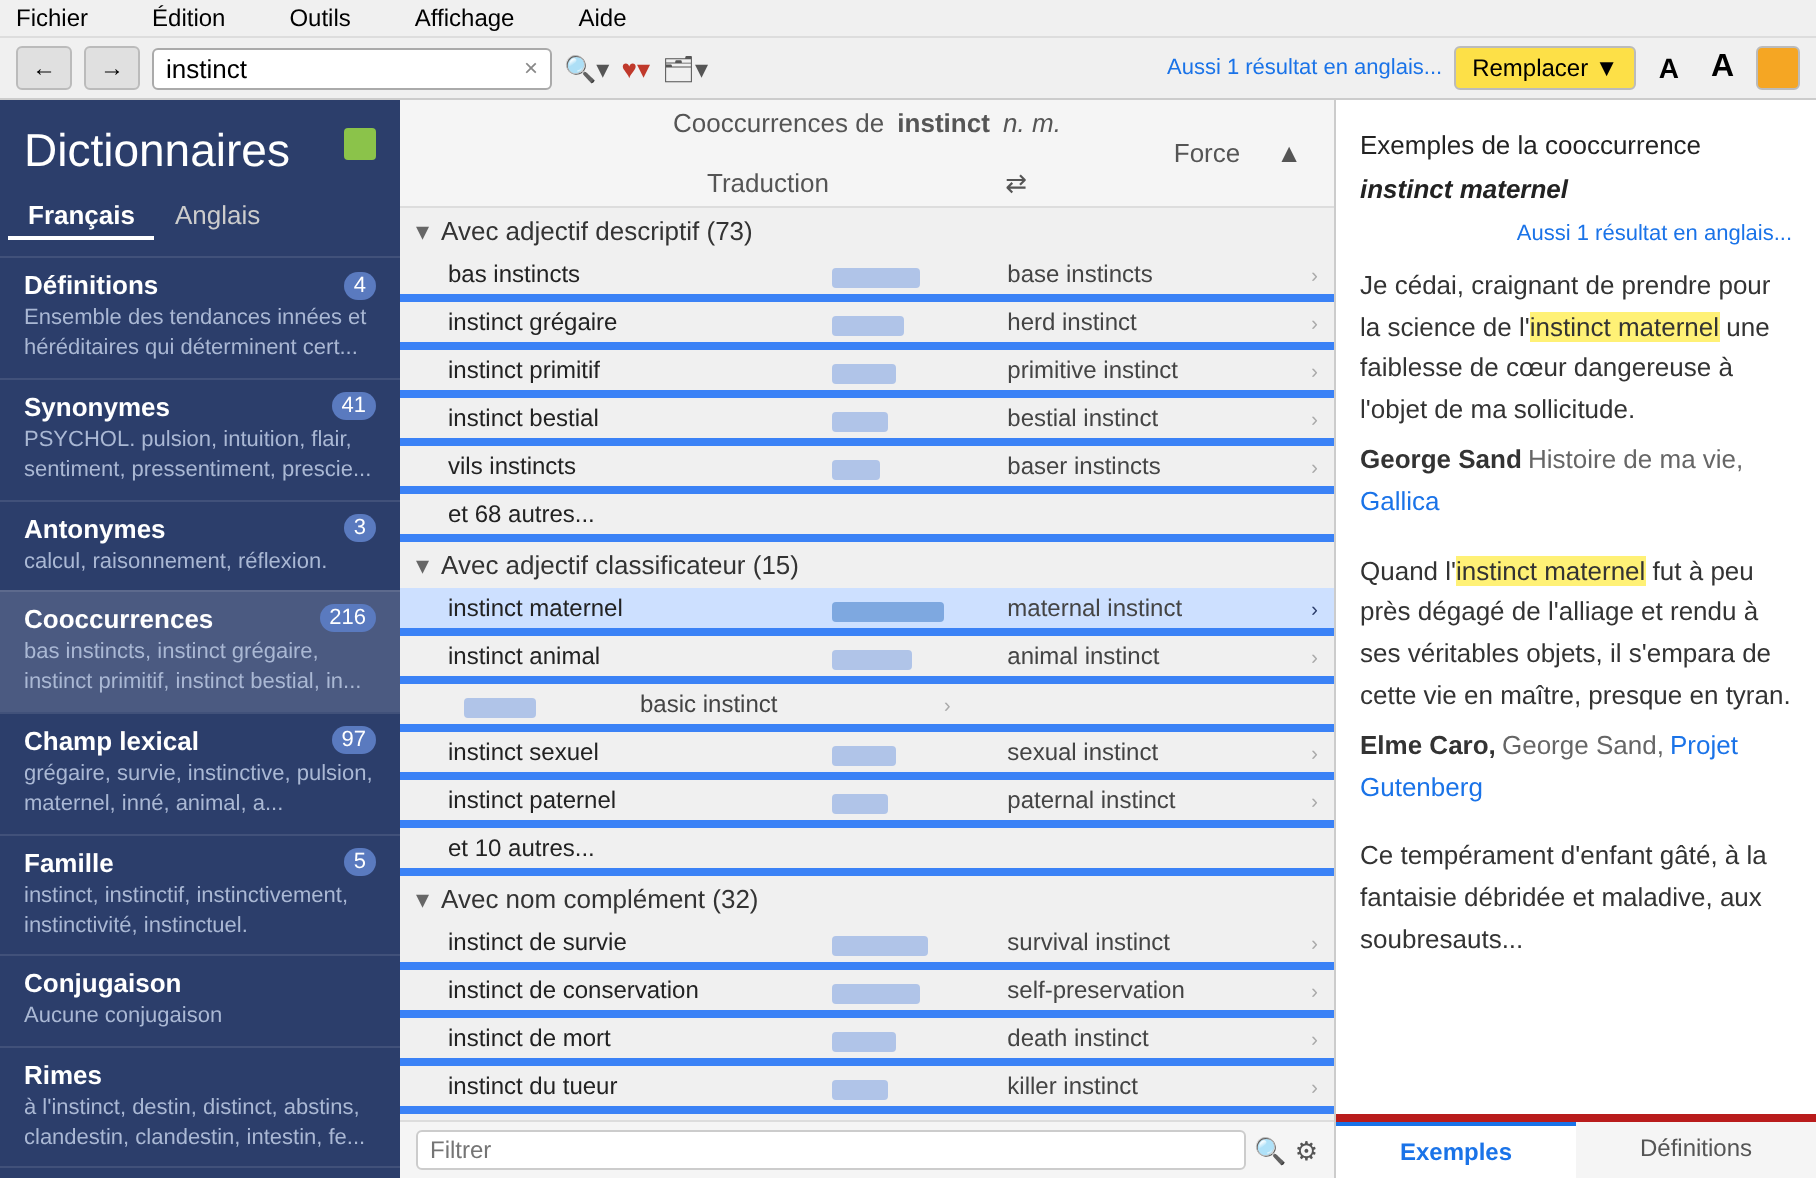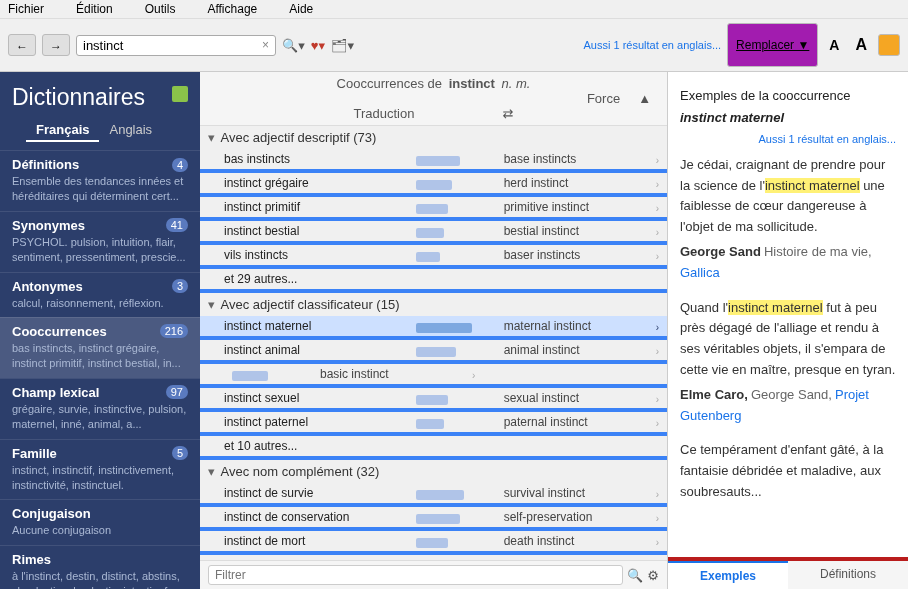--- a/index.html
+++ b/index.html
@@ -9,33 +9,33 @@
     .menubar { background: #f0f0f0; padding: 2px 8px; display: flex; gap: 32px; border-bottom: 1px solid #ddd; }
     .menubar span { font-size: 12px; cursor: pointer; }
 
     
     .toolbar { background: #f0f0f0; padding: 4px 8px; display: flex; align-items: center; gap: 6px; border-bottom: 1px solid #ccc; }
     .toolbar-btn { background: #e0e0e0; border: 1px solid #bbb; border-radius: 3px; padding: 3px 7px; cursor: pointer; font-size: 12px; }
     .search-box { display: flex; align-items: center; background: white; border: 1px solid #aaa; border-radius: 3px; padding: 2px 6px; flex: 1; max-width: 200px; }
     .search-box input { border: none; outline: none; font-size: 13px; width: 100%; }
     .search-clear { cursor: pointer; color: #888; font-size: 12px; margin-left: 4px; }
     .toolbar-right { margin-left: auto; display: flex; align-items: center; gap: 6px; }
-    .replace-btn { background: #a21caf; border: 1px solid #bbb; border-radius: 3px; padding: 14px 8px; cursor: pointer; font-size: 12px; text-decoration: underline; }
+    .replace-btn { background: #fde047; border: 1px solid #bbb; border-radius: 3px; padding: 3px 8px; cursor: pointer; font-size: 12px; }
     .font-btn { font-size: 14px; font-weight: bold; cursor: pointer; padding: 2px 5px; }
     .font-btn-lg { font-size: 16px; font-weight: bold; cursor: pointer; padding: 2px 5px; }
     .color-swatch { width: 22px; height: 22px; background: #f5a623; border: 1px solid #bbb; border-radius: 3px; cursor: pointer; }
 
     
     .main { display: flex; flex: 1; overflow: hidden; }
 
     
     .sidebar { width: 200px; background: #2c3e6b; color: white; overflow-y: auto; padding: 0; flex-shrink: 0; }
     .sidebar-header { padding: 12px 12px 8px; }
     .sidebar-lang-badge { float: right; width: 16px; height: 16px; background: #8bc34a; border-radius: 2px; margin-top: 2px; }
-    .sidebar-tabs { display: flex; gap: 0; padding: 0 26px 8px; }
+    .sidebar-tabs { display: flex; gap: 0; padding: 0 4px 8px; }
     .sidebar-tab { padding: 3px 10px; cursor: pointer; font-size: 13px; color: #ccc; }
     .sidebar-tab.active { color: white; border-bottom: 2px solid white; font-weight: bold; }
     .sidebar-section { padding: 6px 12px; border-top: 1px solid rgba(255,255,255,0.1); cursor: pointer; }
     .sidebar-section-header { display: flex; justify-content: space-between; align-items: center; }
     .sidebar-section-title { font-weight: bold; color: white; font-size: 13px; }
     .sidebar-section-count { background: #5a7abf; color: white; font-size: 11px; padding: 1px 5px; border-radius: 8px; }
     .sidebar-section-body { font-size: 11px; color: #aab8d4; margin-top: 2px; line-height: 1.4; }
     .sidebar-section.active-section { background: rgba(255,255,255,0.15); }
 
     
@@ -242,21 +242,21 @@
         </div>
         <div class="entry-row">
           <span class="entry-name">vils instincts</span>
           <div class="force-bar-container">
               <div class="force-bar" style="width:30%;"></div>
             </div>
           <span class="translation">baser instincts</span>
           <span class="arrow-right">›</span>
         </div>
         <div class="entry-row" style="padding-left:24px; color:#888;">
-          <span class="entry-name">et 29 autres...</span>
+          <span class="entry-name">et 68 autres...</span>
         </div>
       </div>
 
       <div class="section-group">
         <div class="section-title-row">
           <span class="chevron">▾</span>
           <span>Avec adjectif classificateur (15)</span>
         </div>
         <div class="entry-row selected">
           <span class="entry-name">instinct maternel</span>

